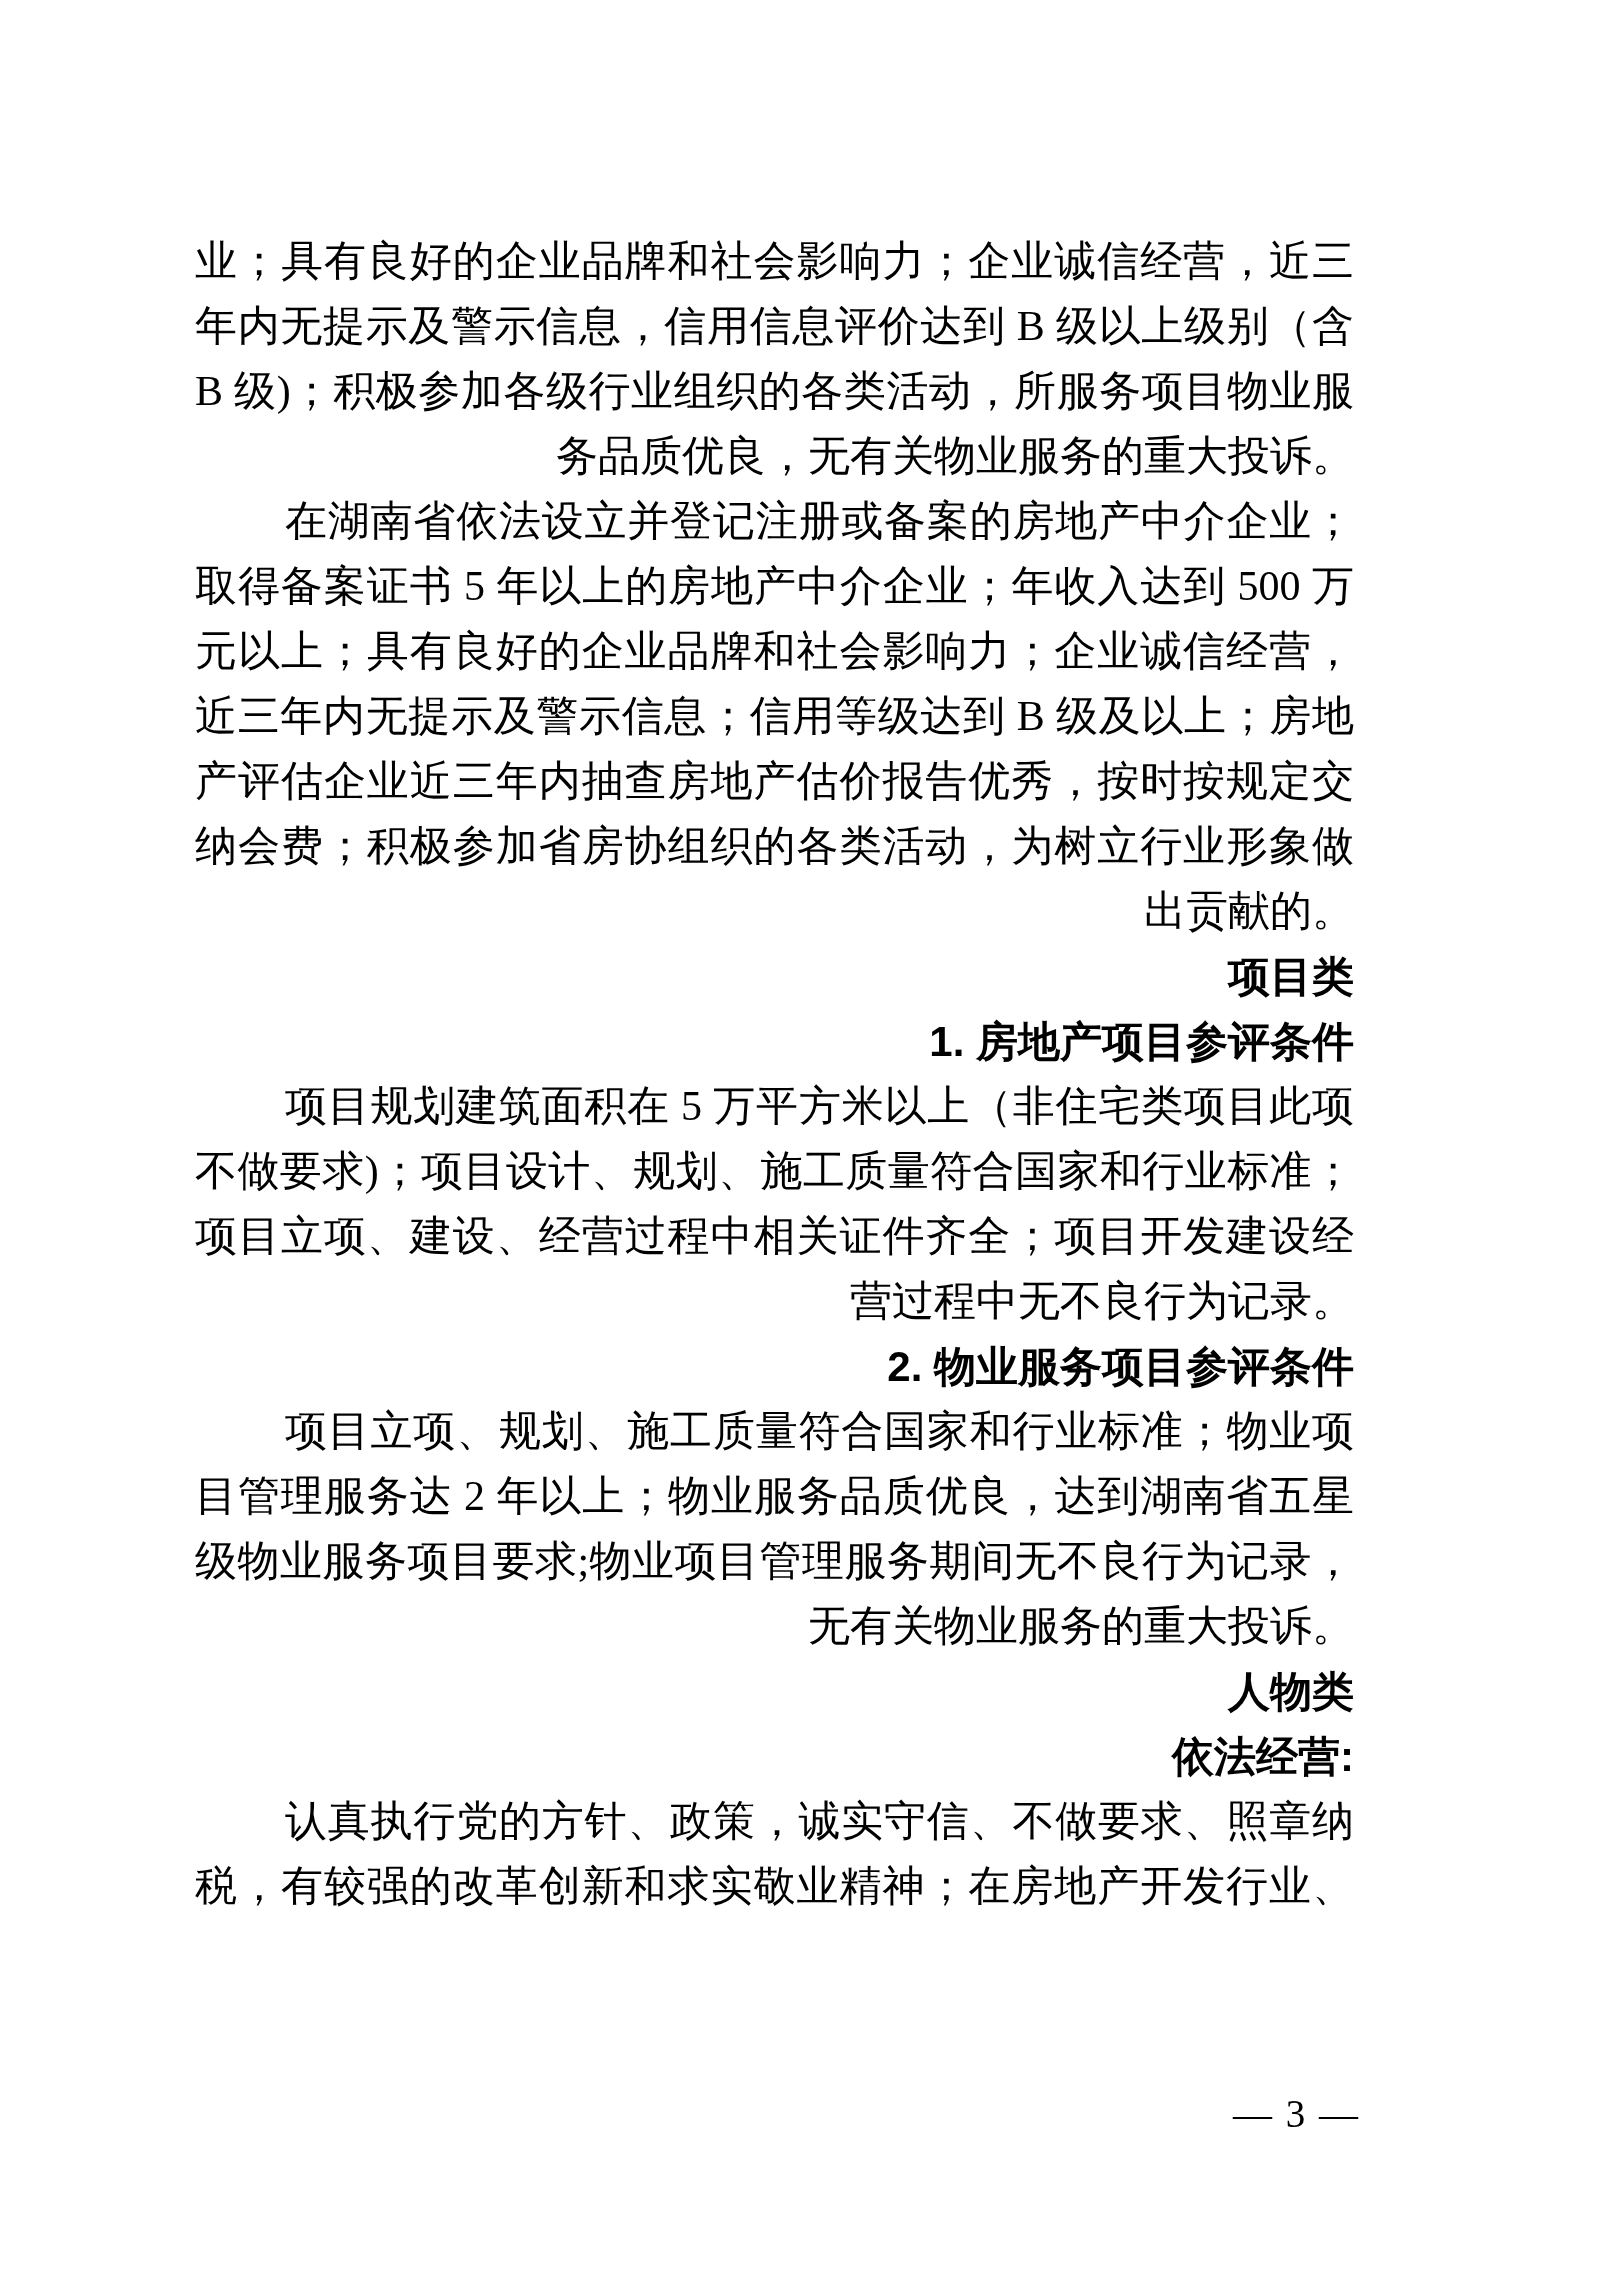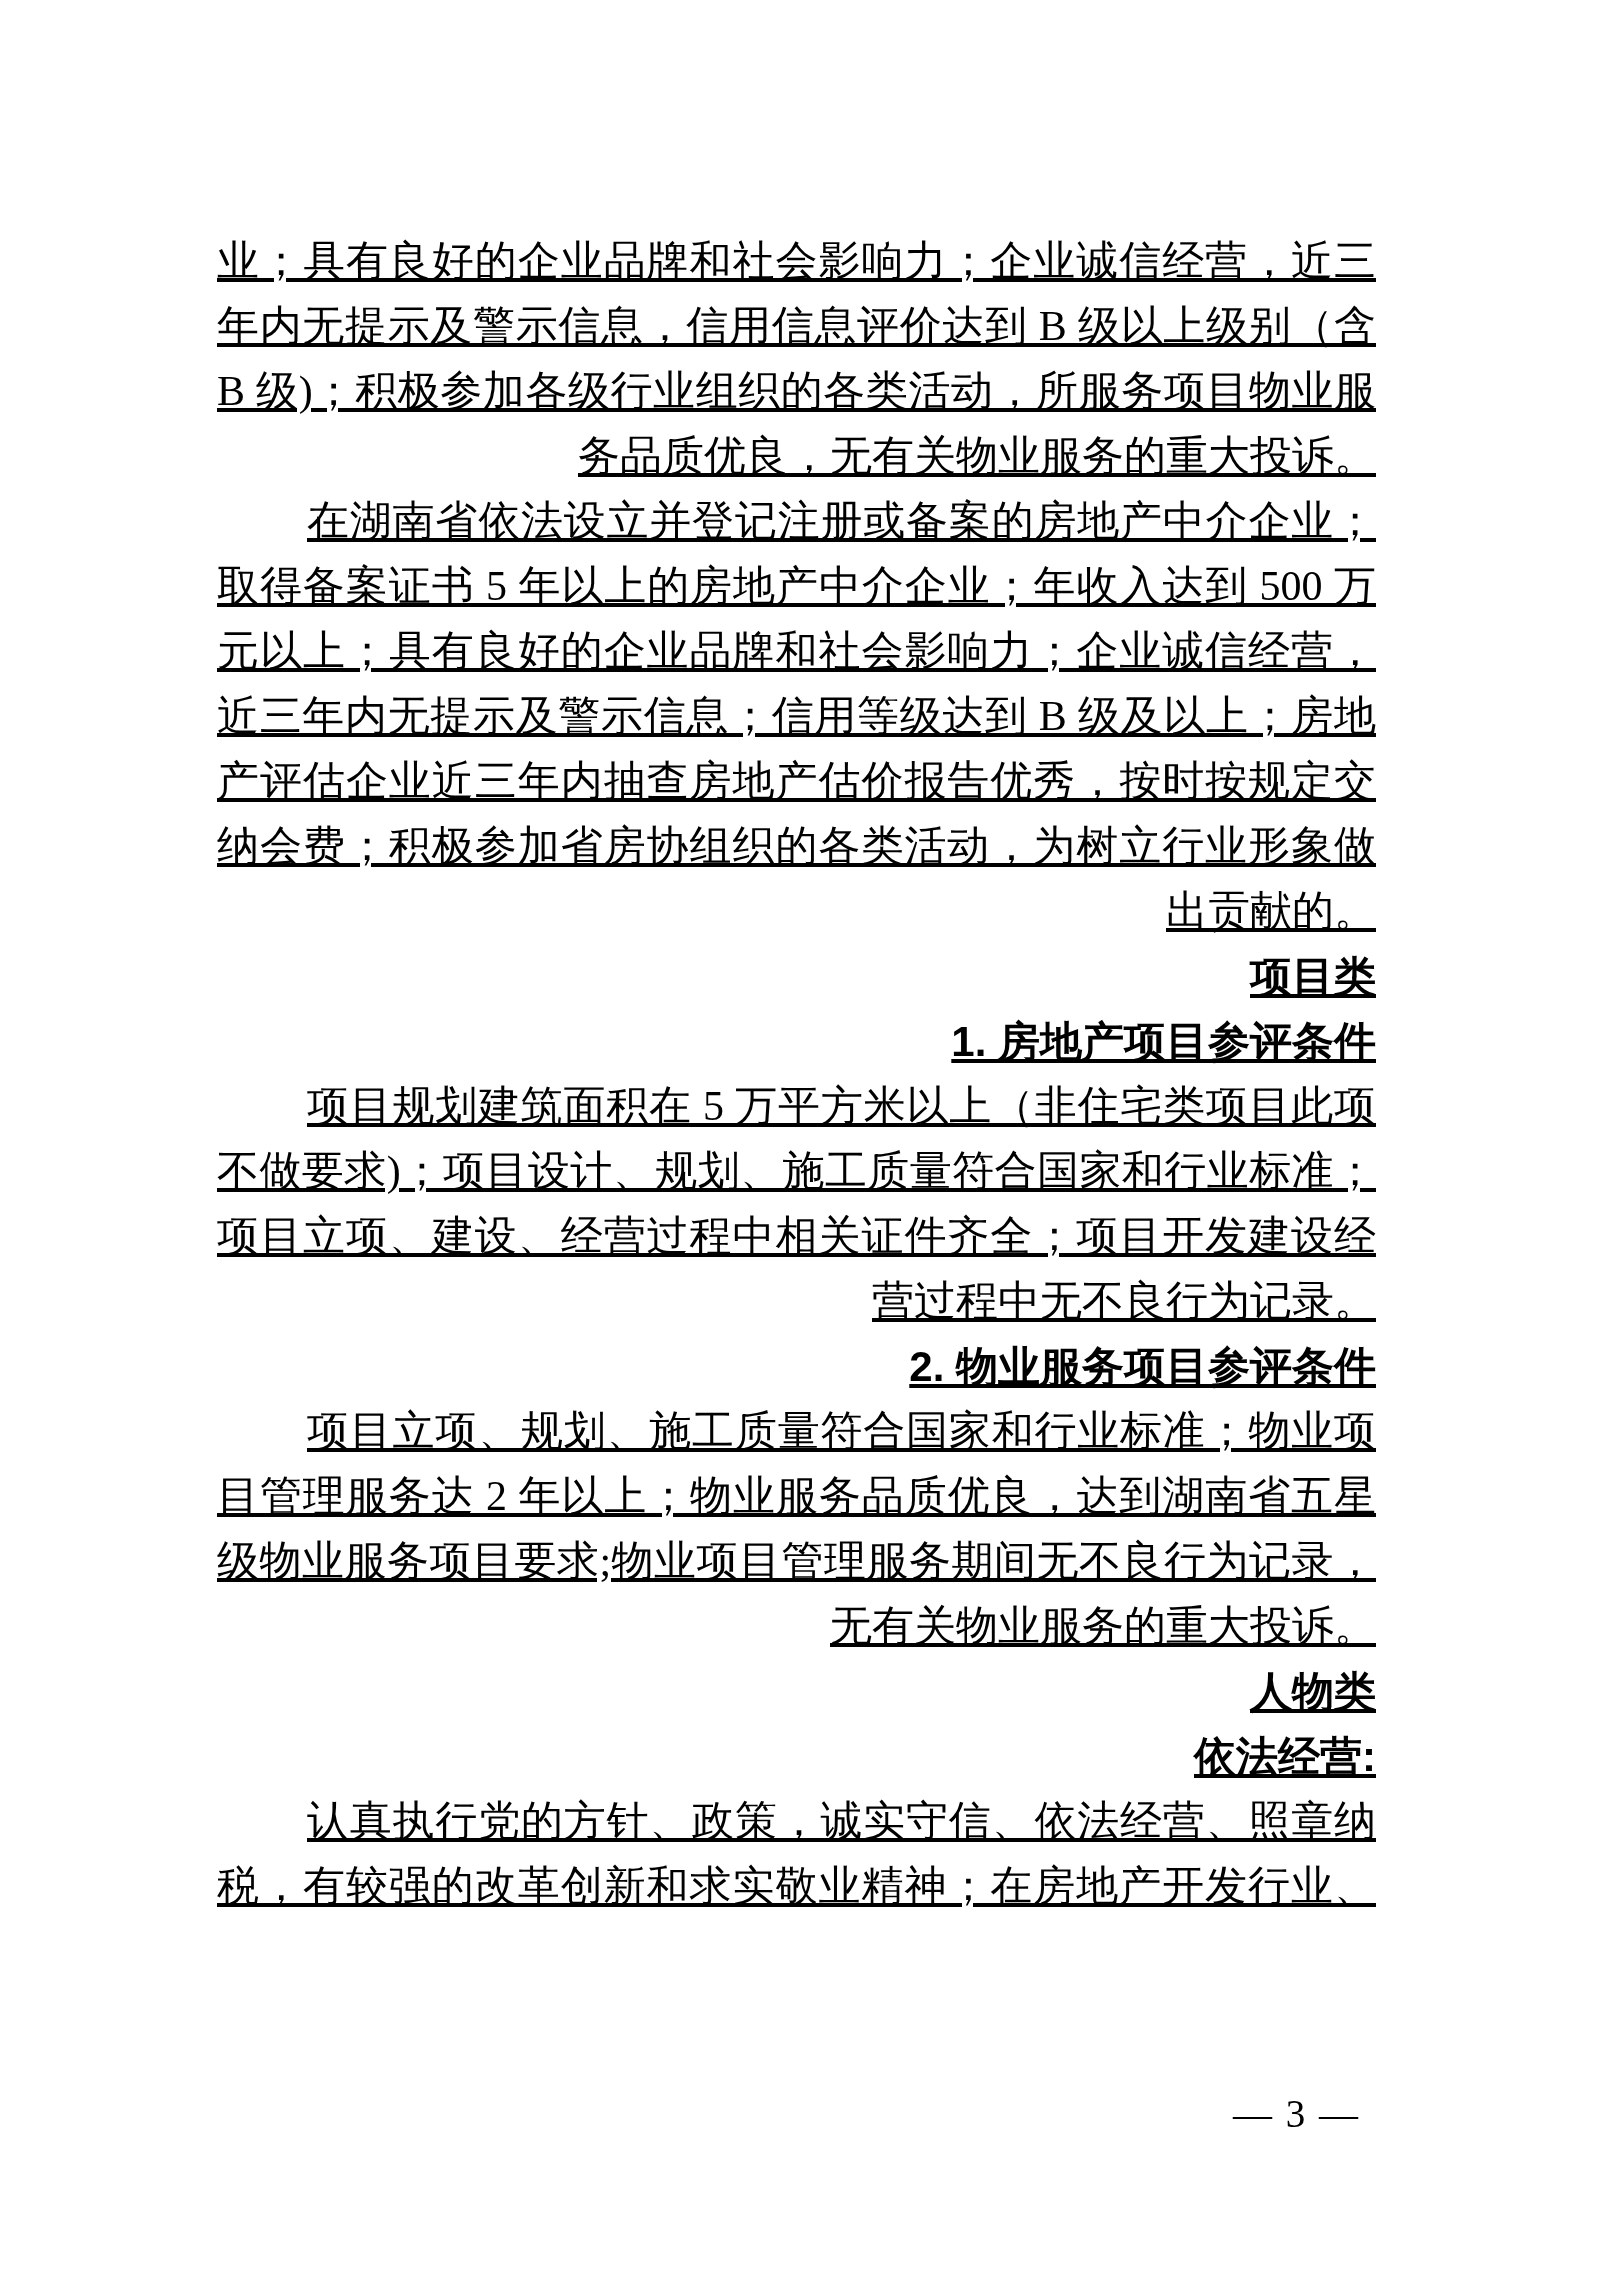--- a/index.html
+++ b/index.html
@@ -9,24 +9,23 @@
     font-family: "Liberation Serif", "DejaVu Serif", serif;
   }
   .page {
     position: relative;
     width: 1613px; height: 2285px;
     background: #ffffff;
     overflow: hidden;
   }
   .text-block {
     position: absolute;
-    left: 217px; top: 229px;
+    left: 195px; top: 229px;
     width: 1159px;
     color: #000000;
-    text-decoration: underline;
   }
   .line {
     font-size: 42px;
     line-height: 65px;
     height: 65px;
     color: #000000;
     text-align: right;
     white-space: nowrap;
   }
   .line.j {
@@ -72,19 +71,19 @@
     <div class="line j">不做要求)；项目设计、规划、施工质量符合国家和行业标准；</div>
     <div class="line j">项目立项、建设、经营过程中相关证件齐全；项目开发建设经</div>
     <div class="line">营过程中无不良行为记录。</div>
     <div class="line heading indent">2. 物业服务项目参评条件</div>
     <div class="line j indent">项目立项、规划、施工质量符合国家和行业标准；物业项</div>
     <div class="line j">目管理服务达 2 年以上；物业服务品质优良，达到湖南省五星</div>
     <div class="line j">级物业服务项目要求;物业项目管理服务期间无不良行为记录，</div>
     <div class="line">无有关物业服务的重大投诉。</div>
     <div class="line heading indent">人物类</div>
     <div class="line heading indent">依法经营:</div>
-    <div class="line j indent">认真执行党的方针、政策，诚实守信、依法经营、照章纳</div>
+    <div class="line j indent">认真执行党的方针、政策，诚实守信、不做要求、照章纳</div>
     <div class="line j">税，有较强的改革创新和求实敬业精神；在房地产开发行业、</div>
   </div>
 
   <div class="page-number">— 3 —</div>
 </div>
 
 
 </body></html>

